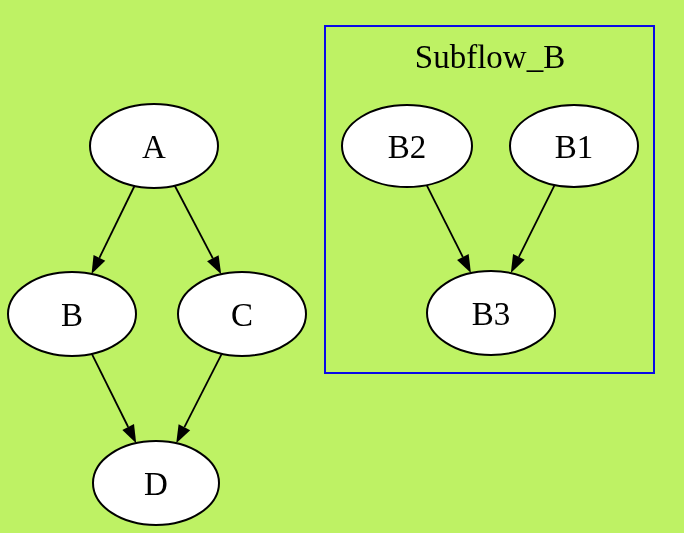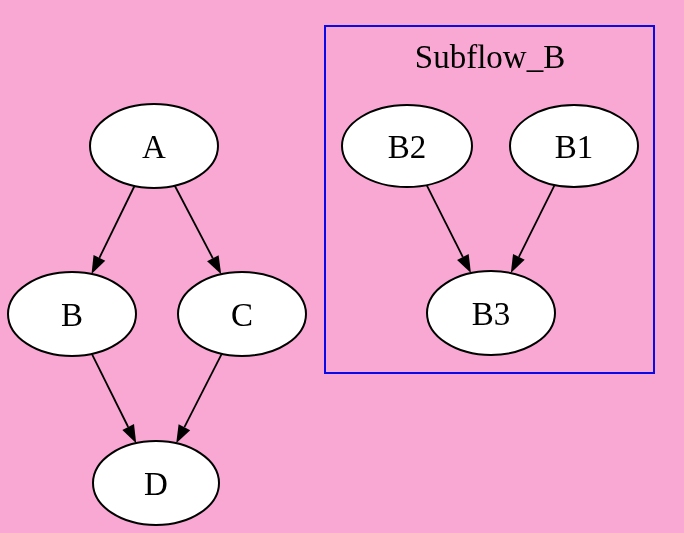--- a/index.html
+++ b/index.html
@@ -4,21 +4,21 @@
 <style>
   html, body {
     margin: 0;
     padding: 0;
     background: #ffffff;
   }
   .stage {
     position: relative;
     width: 684px;
     height: 533px;
-    background: #f9a8d4;
+    background: #bef264;
     overflow: hidden;
   }
   svg text {
     font-family: "Liberation Serif", "DejaVu Serif", serif;
     fill: #000000;
   }
 </style>
 </head>
 <body>
 

